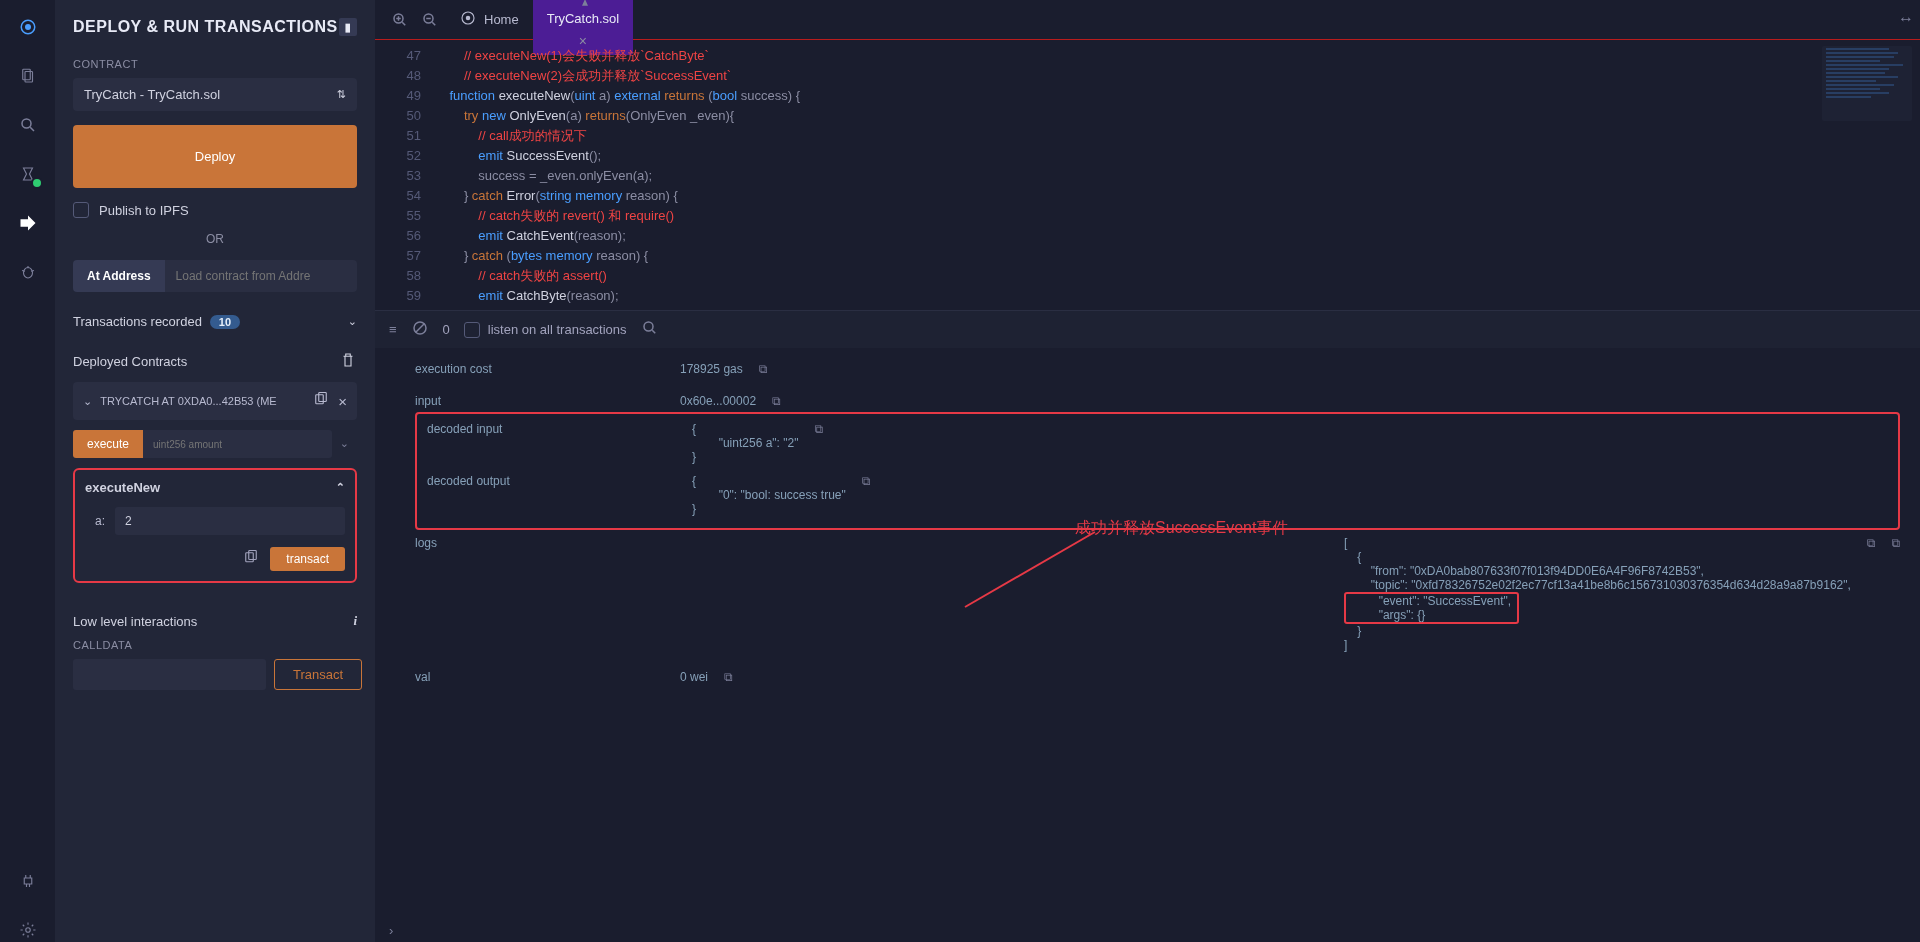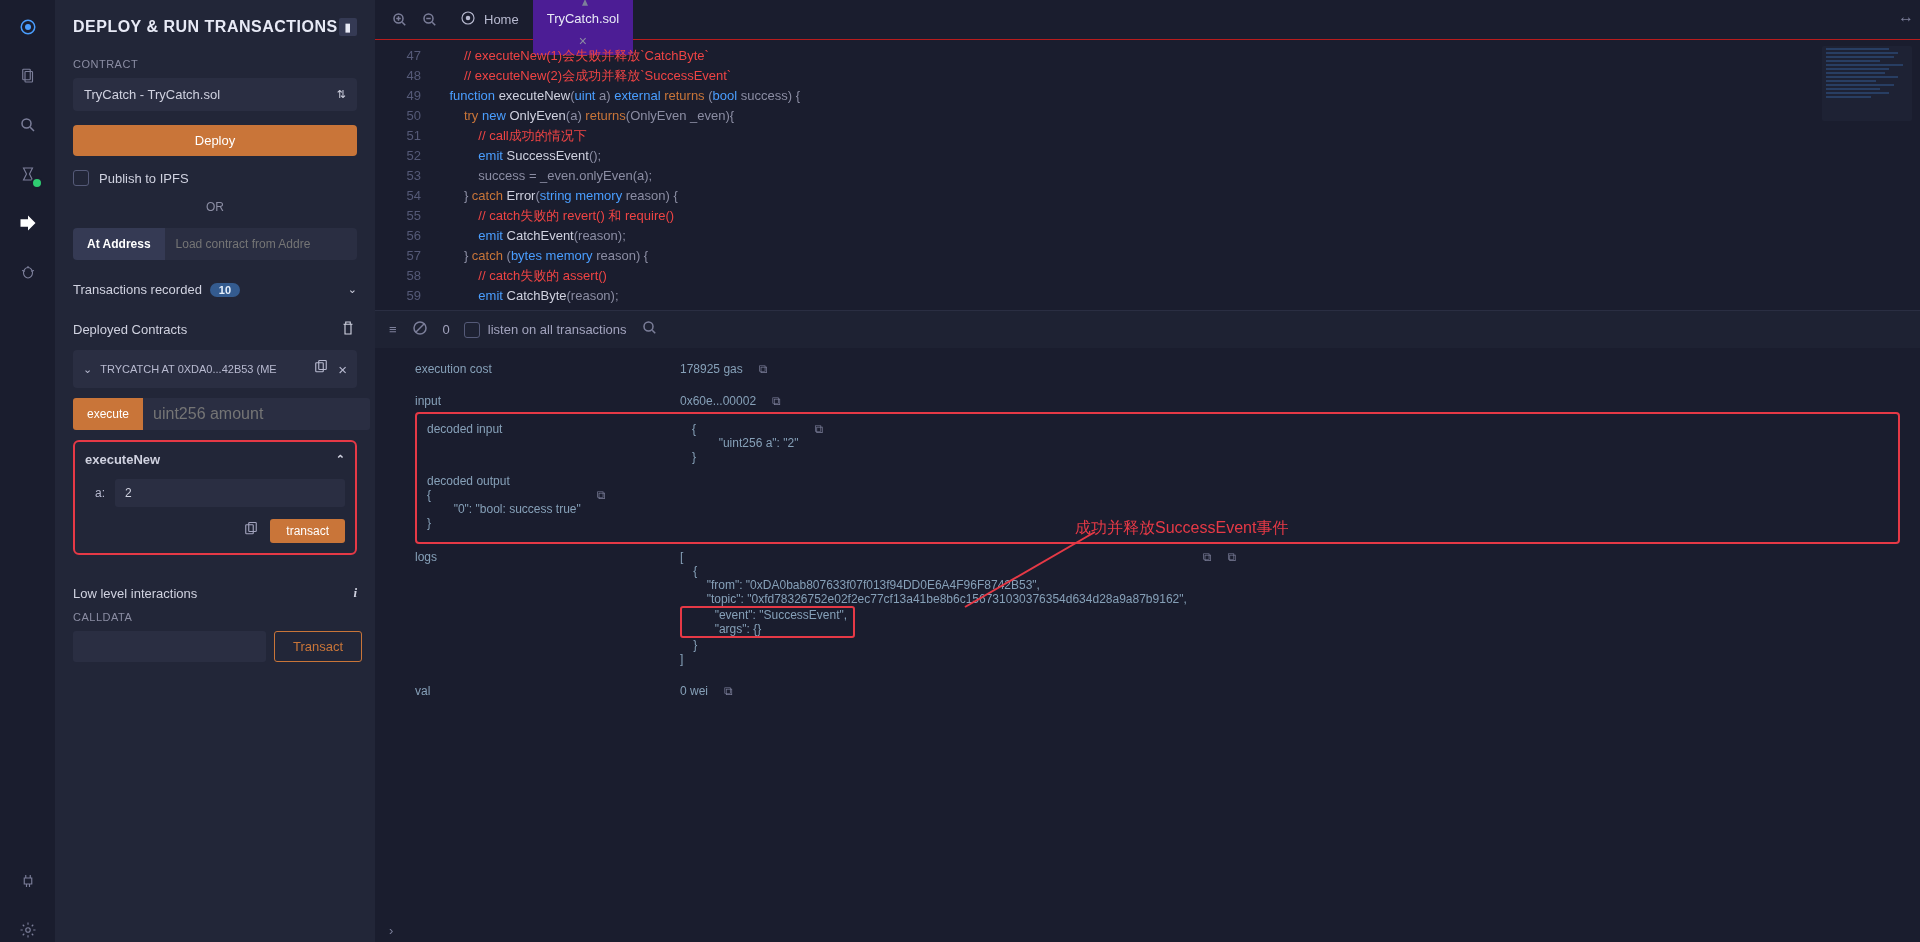--- a/index.html
+++ b/index.html
@@ -5,36 +5,36 @@
 * { margin: 0; padding: 0; box-sizing: border-box; font-family: -apple-system, BlinkMacSystemFont, "Segoe UI", sans-serif; }
 body { background: #1a1d2e; color: #a2a3bd; display: flex; height: 942px; width: 1920px; overflow: hidden; font-size: 13px; }
 .iconbar { width: 55px; background: #1a1d2e; display: flex; flex-direction: column; align-items: center; padding-top: 15px; gap: 25px; }
 .iconbar .ico { width: 24px; height: 24px; display: flex; align-items: center; justify-content: center; color: #7c7f9a; cursor: pointer; position: relative; }
 .iconbar .ico.active svg { color: #fff; }
 .badge-green { position: absolute; bottom: -3px; right: -3px; width: 12px; height: 12px; background: #2fcc71; border-radius: 50%; border: 2px solid #1a1d2e; }
 .sidepanel { width: 320px; background: #222638; display: flex; flex-direction: column; padding: 18px 18px 10px 18px; overflow-y: auto; }
 .sidepanel h1 { color: #e8eaf6; font-size: 16px; font-weight: 700; letter-spacing: 0.5px; display: flex; align-items: center; justify-content: space-between; }
 .sidepanel .label { color: #8b8da3; font-size: 11px; letter-spacing: 0.5px; margin-top: 22px; margin-bottom: 8px; }
 .select { background: #2a2e42; border: none; color: #d0d2e0; padding: 9px 11px; border-radius: 4px; width: 100%; font-size: 13px; display: flex; justify-content: space-between; align-items: center; cursor: pointer; }
-.btn-primary { background: #c97539; color: #fff; border: none; padding: 8px 22px; border-radius: 4px; font-size: 13px; font-weight: 500; cursor: pointer; margin-top: 14px; }
+.btn-primary { background: #c97539; color: #fff; border: none; padding: 24px 22px; border-radius: 4px; font-size: 13px; font-weight: 500; cursor: pointer; margin-top: 14px; }
 .btn-orange { background: #c97539; color: #fff; border: none; padding: 5px 16px; border-radius: 3px; font-size: 12px; font-weight: 500; cursor: pointer; }
 .btn-orange-outline { background: transparent; color: #c97539; border: 1px solid #c97539; padding: 6px 18px; border-radius: 3px; font-size: 13px; font-weight: 500; cursor: pointer; }
 .checkbox-row { display: flex; align-items: center; gap: 10px; margin-top: 14px; color: #d0d2e0; font-size: 13px; }
 .checkbox { width: 16px; height: 16px; border: 1px solid #555a78; border-radius: 3px; cursor: pointer; }
 .or-text { text-align: center; color: #8b8da3; font-size: 12px; margin: 14px 0; }
 .addr-row { display: flex; gap: 0; }
 .addr-btn { background: #353a54; color: #fff; border: none; padding: 9px 14px; border-radius: 4px 0 0 4px; font-size: 12px; font-weight: 600; cursor: pointer; }
 .addr-input { background: #2a2e42; border: none; color: #8b8da3; padding: 9px 11px; border-radius: 0 4px 4px 0; flex: 1; font-size: 12px; }
 .section-head { display: flex; align-items: center; justify-content: space-between; color: #d0d2e0; font-size: 13px; margin-top: 22px; }
 .badge-count { background: #345b8f; color: #e5eefa; border-radius: 10px; padding: 1px 9px; font-size: 11px; font-weight: 600; margin-left: 8px; }
 .contract-card { background: #2a2e42; border-radius: 4px; padding: 9px 10px; margin-top: 10px; display: flex; align-items: center; justify-content: space-between; color: #b8bad0; font-size: 11px; }
 .row-flex { display: flex; align-items: center; gap: 8px; }
 .func-row { display: flex; gap: 0; margin-top: 10px; }
 .func-btn { background: #c97539; color: #fff; border: none; padding: 7px 14px; border-radius: 3px 0 0 3px; font-size: 12px; font-weight: 500; cursor: pointer; }
-.func-input { background: #2a2e42; border: none; color: #8b8da3; padding: 7px 10px; border-radius: 0 3px 3px 0; flex: 1; font-size: 16px; }
+.func-input { background: #2a2e42; border: none; color: #8b8da3; padding: 7px 10px; border-radius: 0 3px 3px 0; flex: 1; font-size: 10px; }
 .red-box { border: 2px solid #e63946; border-radius: 6px; padding: 10px; margin-top: 10px; }
 .exec-new-head { display: flex; justify-content: space-between; align-items: center; color: #d0d2e0; font-size: 13px; font-weight: 600; }
 .param-row { display: flex; align-items: center; gap: 10px; margin-top: 12px; }
 .param-label { color: #b8bad0; font-size: 12px; flex: 0 0 20px; text-align: right; }
 .param-input { background: #2a2e42; border: none; color: #d0d2e0; padding: 7px 10px; border-radius: 3px; flex: 1; font-size: 12px; }
 .transact-row { display: flex; justify-content: flex-end; align-items: center; gap: 10px; margin-top: 12px; }
 .lowlevel { margin-top: 30px; }
 .lowlevel-head { display: flex; justify-content: space-between; align-items: center; color: #d0d2e0; font-size: 13px; }
 .calldata-label { color: #8b8da3; font-size: 11px; margin-top: 10px; letter-spacing: 0.5px; }
 .calldata-row { display: flex; gap: 8px; margin-top: 8px; }
@@ -325,29 +325,29 @@
         </span>
     </div>
 
     <div class="red-highlight" style="display:flex;flex-direction:column;">
       <div class="trow">
         <span class="tlabel">decoded input</span>
         <span class="tval" style="white-space:pre;"><span>{
         "uint256 a": "2"
 }</span><span class="copy-icon">⧉</span></span>
       </div>
-      <div class="trow" style="margin-top:6px;flex-direction:column;">
+      <div class="trow" style="margin-top:6px;">
         <span class="tlabel">decoded output</span>
         <span class="tval" style="white-space:pre;"><span>{
         "0": "bool: success true"
 }</span><span class="copy-icon">⧉</span></span>
       </div>
     </div>
 
-    <div class="trow" style="margin-top:6px; position:relative;">
+    <div class="trow" style="margin-top:6px; position:relative;justify-content:space-between;">
       <span class="tlabel">logs</span>
       <span class="tval" style="white-space:pre; position:relative;">
         <span>[
     {
         "from": "0xDA0bab807633f07f013f94DD0E6A4F96F8742B53",
         "topic": "0xfd78326752e02f2ec77cf13a41be8b6c156731030376354d634d28a9a87b9162",
 <span style="border:2px solid #e63946;border-radius:3px;padding:0 6px;display:inline-block;">        "event": "SuccessEvent",
         "args": {}</span>
     }
 ]</span><span class="copy-icon">⧉</span><span class="copy-icon">⧉</span></span>

